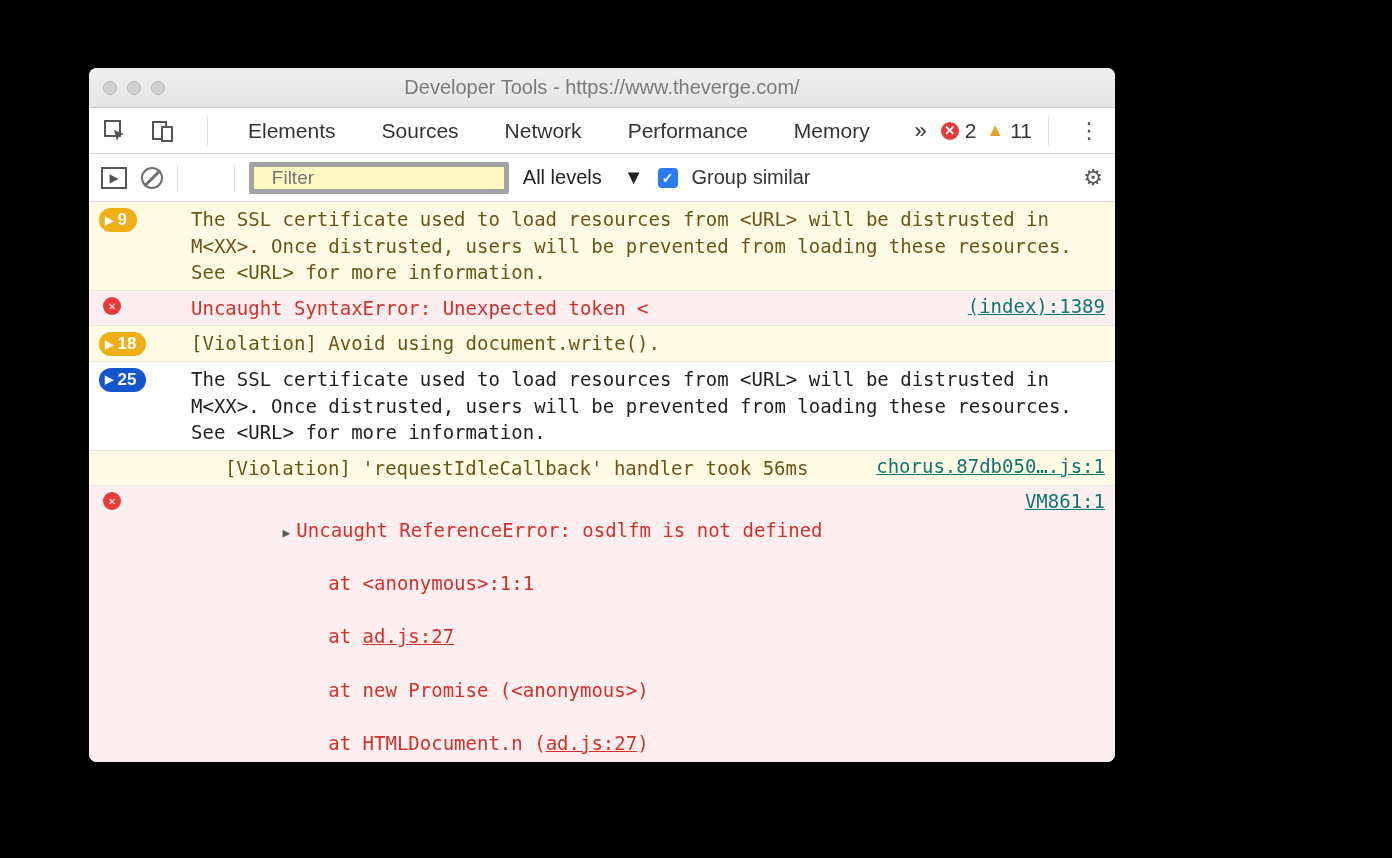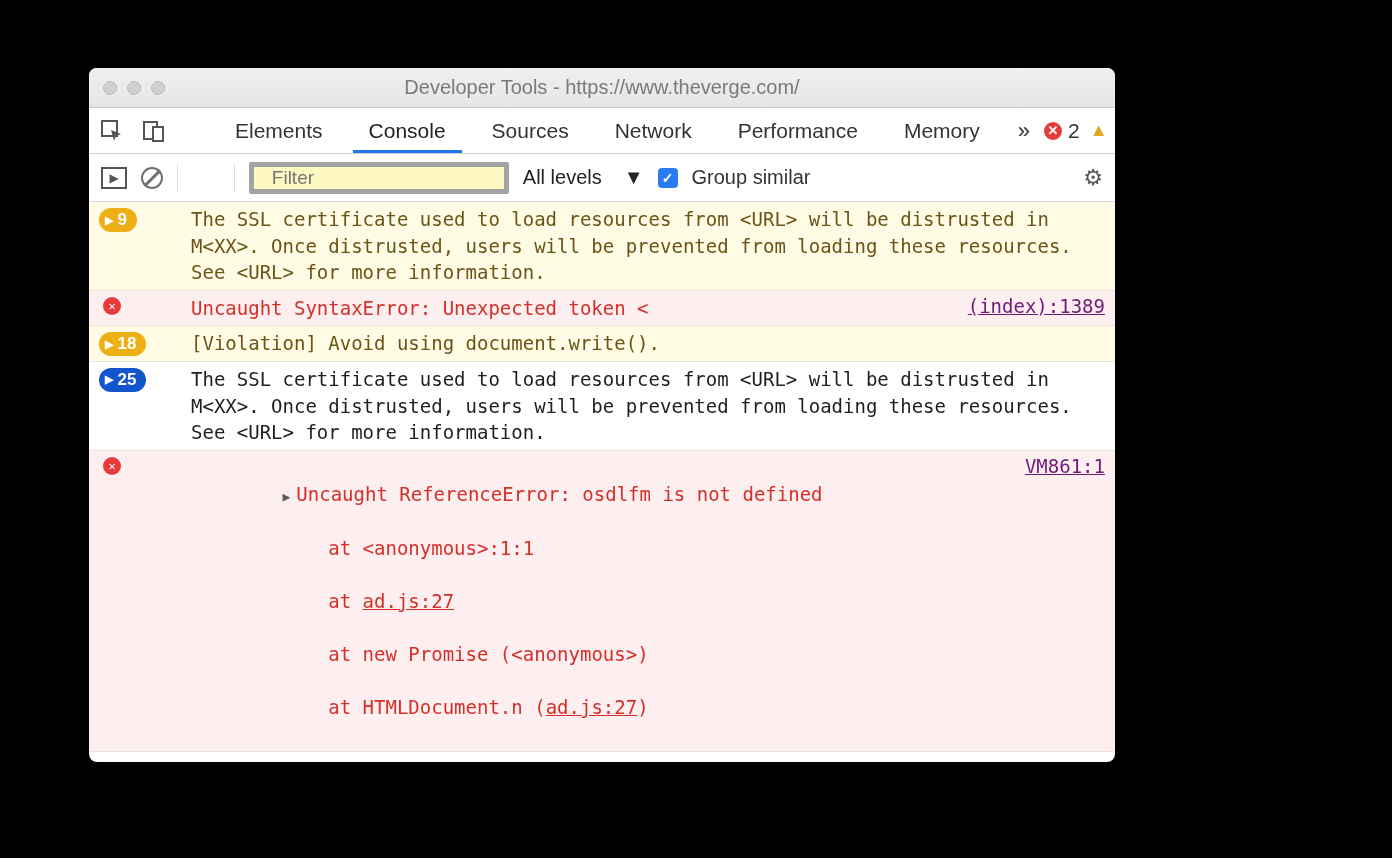--- a/index.html
+++ b/index.html
@@ -174,21 +174,21 @@
   .pill.blue   { background:#1255cc; }
   .pill .tri { font-size:11px; }
   .gutter .xicon {
     width:18px;height:18px;border-radius:50%;
     background:#e73b3b; color:#fff; font-size:12px; font-weight:700;
     display:inline-flex;align-items:center;justify-content:center;
     margin-left:4px;
   }
   .msg { flex:1; line-height: 1.4; white-space: pre-wrap;}
   .src {
-    color:#701a75; text-decoration: underline;
+    color:#0f766e; text-decoration: underline;
     white-space: nowrap;
     margin-left: 12px;
     font-family: Menlo, Consolas, monospace;
   }
   .disclose { color:#5b5b5b; font-size:13px; margin-right:6px; display:inline-block;}
   .stack { color:#d4302a; }
   .stack .u { text-decoration: underline; }
   .row.indent .msg { padding-left: 34px; }
 </style>
 </head>
@@ -214,21 +214,20 @@
     </span>
     <span class="tb-icon">
       <svg width="22" height="22" viewBox="0 0 22 22">
           <rect x="1" y="2" width="13" height="17" fill="none" stroke="#555" stroke-width="2"></rect>
           <rect x="10" y="7" width="10" height="14" fill="#fff" stroke="#555" stroke-width="2"></rect>
         </svg>
     </span>
     <span class="tb-sep"></span>
 
     <span class="tab">Elements</span>
-    <span class="tab active">Console</span>
     <span class="tab">Sources</span>
     <span class="tab">Network</span>
     <span class="tab">Performance</span>
     <span class="tab">Memory</span>
 
     <div class="tb-right">
       <span class="more-chev">»</span>
       <span class="badge-err">✕</span>
       <span>2</span>
       <span class="badge-warn">▲</span>
@@ -290,20 +289,25 @@
     <div class="row info">
       <div class="gutter">
         <span class="pill blue">
             <span class="tri">▶</span>
             <span>25</span>
           </span>
       </div>
       <div class="msg">The SSL certificate used to load resources from &lt;URL&gt; will be distrusted in M&lt;XX&gt;. Once distrusted, users will be prevented from loading these resources. See &lt;URL&gt; for more information.</div>
     </div>
 
+    <div class="row warning indent">
+      <div class="gutter"></div>
+      <div class="msg">[Violation] 'requestIdleCallback' handler took 56ms</div>
+      <a class="src">chorus.87db050….js:1</a>
+    </div>
 
     <div class="row error">
       <div class="gutter">
           <span class="xicon">✕</span>
         </div>
       <div class="msg stack">
         <span class="disclose">▶</span><span>Uncaught ReferenceError: osdlfm is not defined</span><br>
         &nbsp;&nbsp;&nbsp;&nbsp;<span>at &lt;anonymous&gt;:1:1</span><br>
         &nbsp;&nbsp;&nbsp;&nbsp;<span>at </span><span class="u">ad.js:27</span><br>
         &nbsp;&nbsp;&nbsp;&nbsp;<span>at new Promise (&lt;anonymous&gt;)</span><br>

